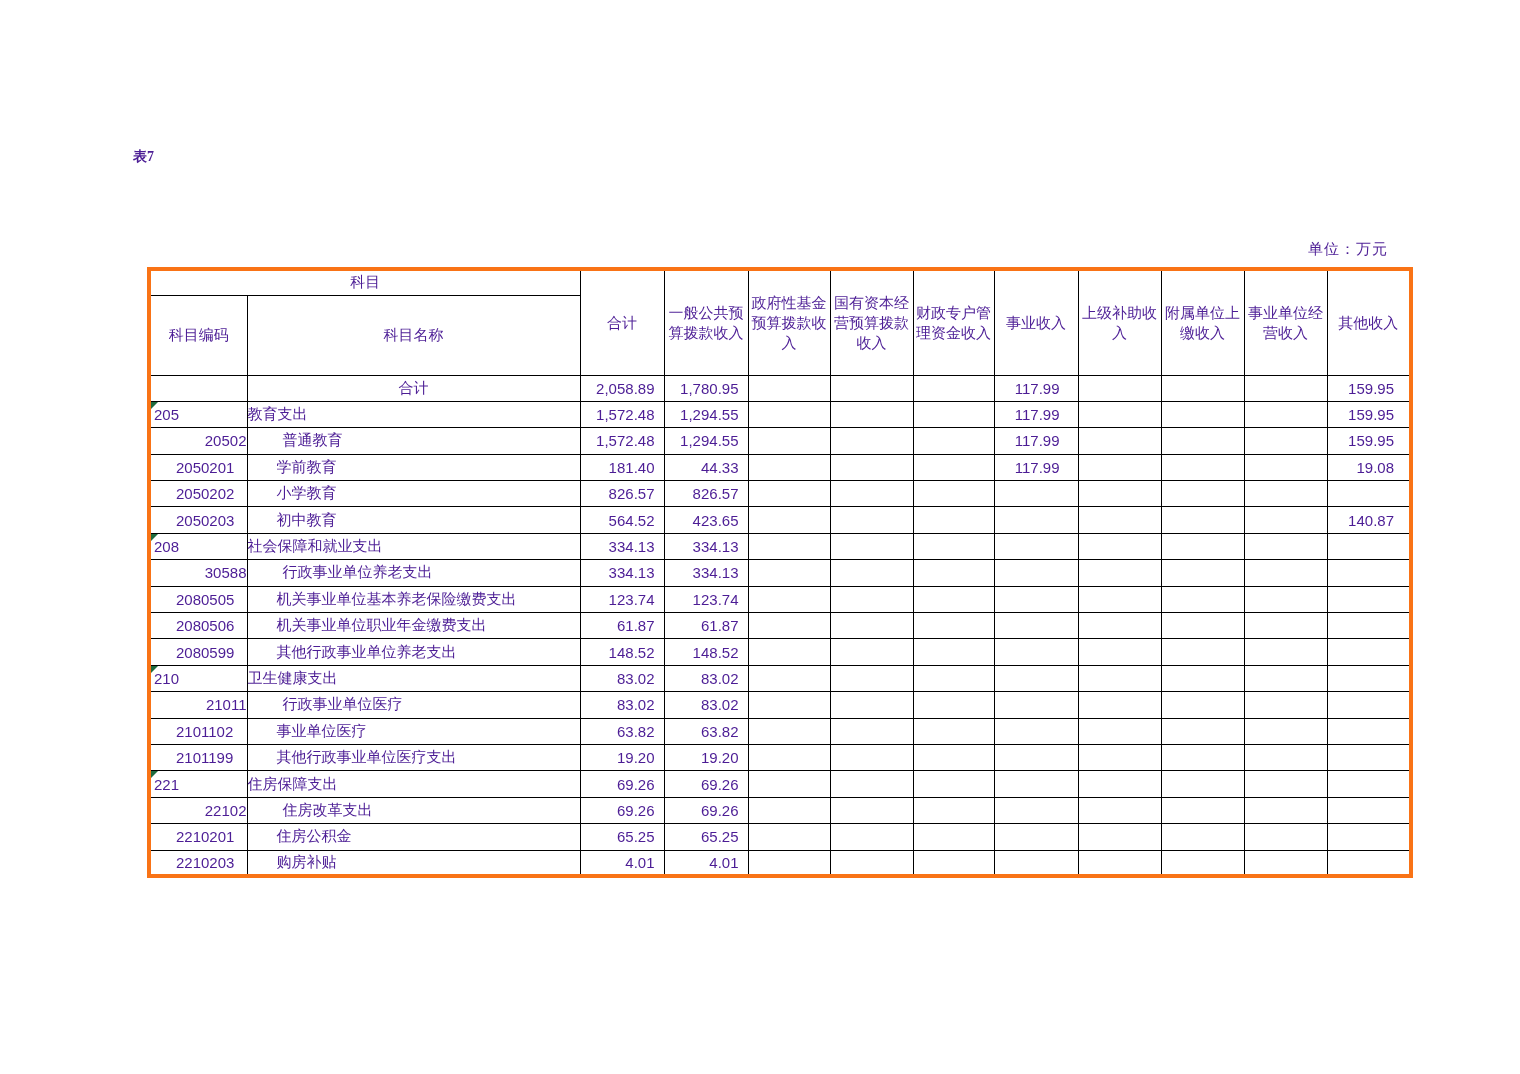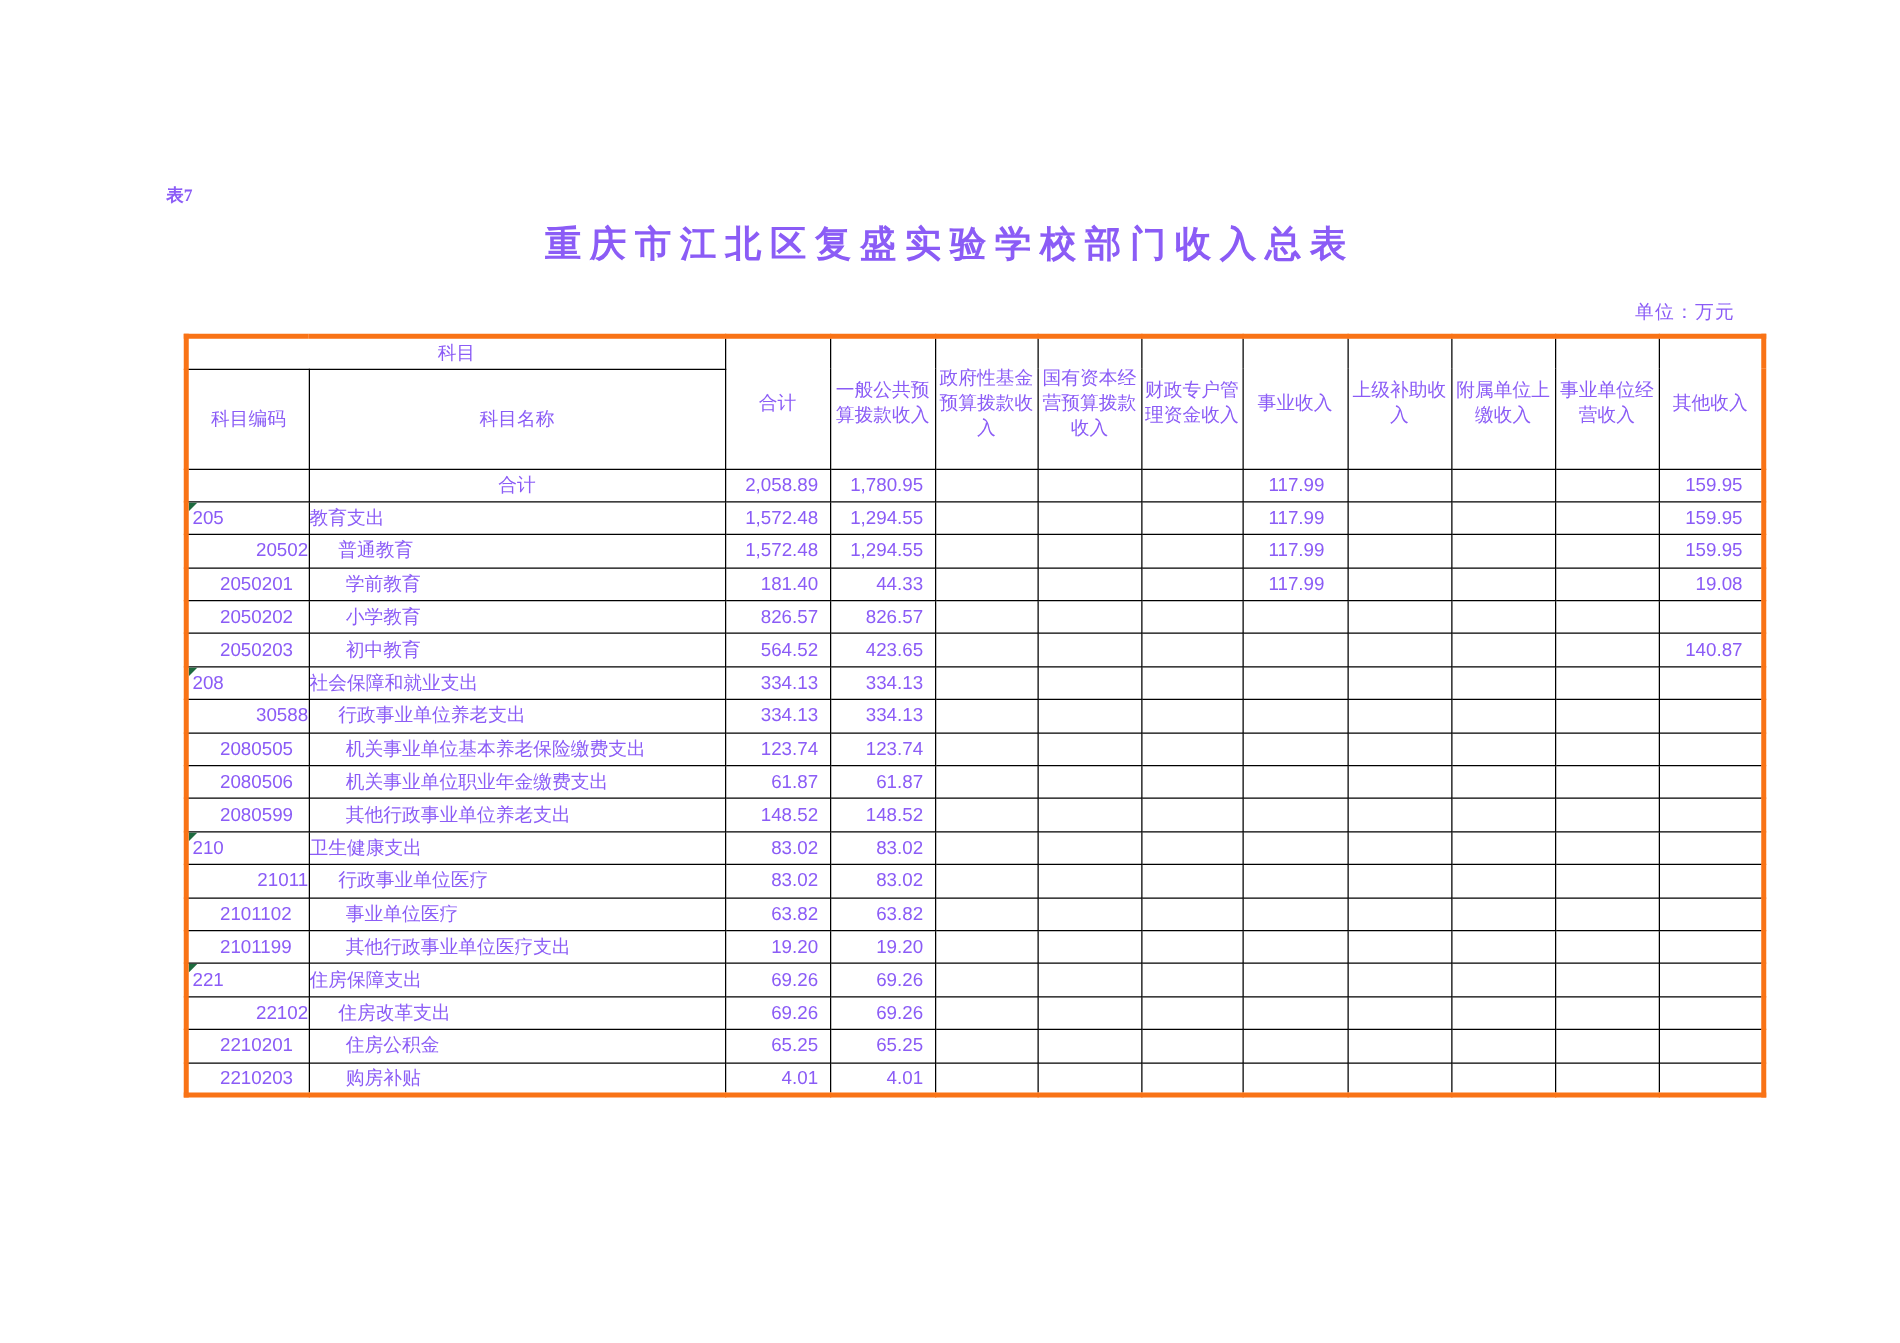--- a/index.html
+++ b/index.html
@@ -1,21 +1,21 @@
 <!DOCTYPE html>
 <html><head>
 <meta charset="utf-8">
 <style>
   html, body { margin: 0; padding: 0; background: #ffffff; }
   .sheet {
     position: relative;
     width: 1520px;
     height: 1074px;
     background: #ffffff;
-    color: #8b5cf6;
+    color: #4c1d95;
     font-family: "Liberation Serif", "DejaVu Serif", serif;
   }
   .tag {
     position: absolute;
     left: 133px;
     top: 148px;
     font-size: 14px;
     font-weight: bold;
   }
   .title {
@@ -68,21 +68,21 @@
   tbody tr { height: 26.4px; }
   td.code {
     font-family: Liberation Sans, sans-serif;
     position: relative;
     text-align: left;
   }
   td.code.lvl0 { padding-left: 3px; }
   td.code.lvl1 { padding-left: 14px; text-align: right; }
   td.code.lvl2 { padding-left: 25px; }
   td.name { text-align: left; padding-left: 5px; }
-  td.name.lvl1 { padding-left: 23px; }
+  td.name.lvl1 { padding-left: 35px; }
   td.name.lvl2 { padding-left: 29px; }
   td.name.center { text-align: center; padding-left: 0; }
   td.num {
     text-align: right;
     font-family: "Liberation Sans", "DejaVu Sans", sans-serif;
   }
   td.num.k-total, td.num.k-general_public_budget { padding-right: 9px; }
   td.num.k-business_income { padding-right: 18px; }
   td.num.k-other_income { padding-right: 15px; }
   .flag {
@@ -93,21 +93,20 @@
     height: 0;
     border-top: 7px solid #1e6b3f;
     border-right: 7px solid transparent;
   }
 </style>
 </head>
 <body>
 
 <div class="sheet">
   <div class="tag">表7</div>
-  <h1 class="title">重庆市江北区复盛实验学校部门收入总表</h1>
   <div class="unit">单位：万元</div>
 
   <table class="income">
     <colgroup>
       <col style="width:98px">
         <col style="width:333px">
         <col style="width:84px">
       <col style="width:84px">
         <col style="width:82px">
         <col style="width:83px">

